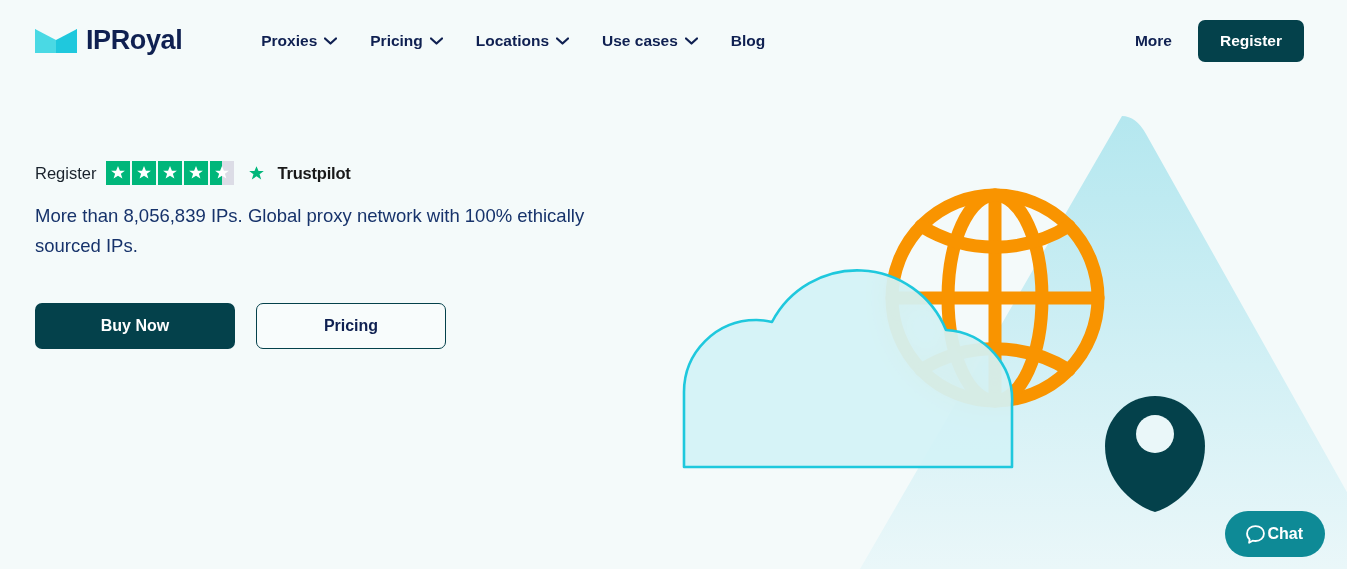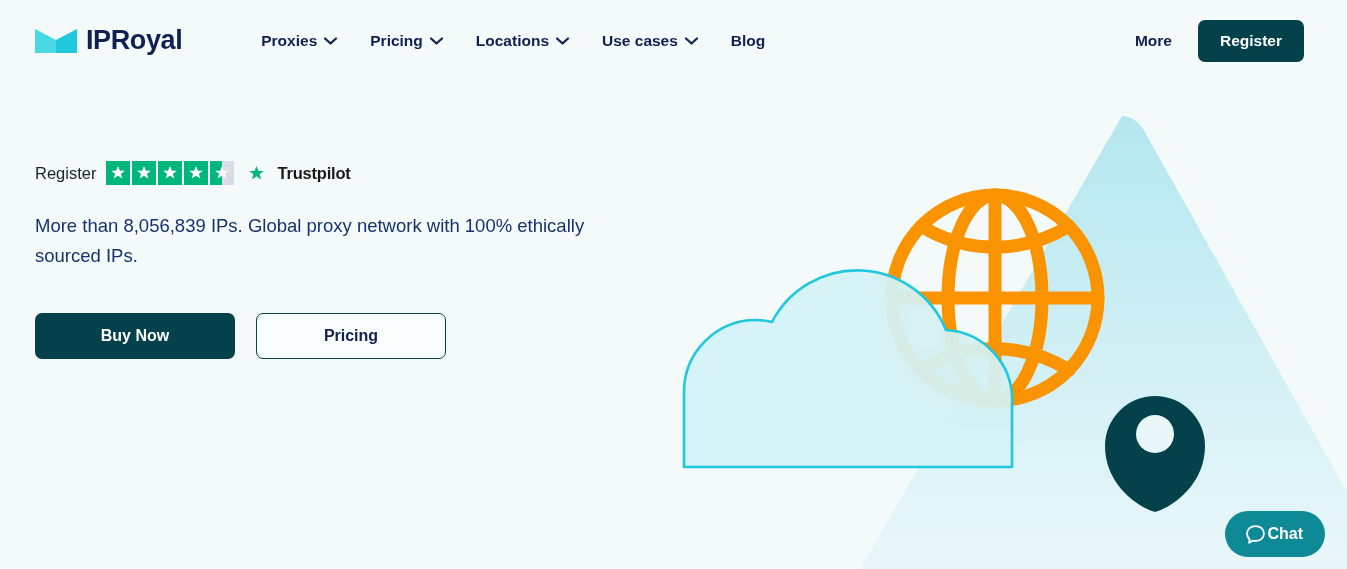--- a/index.html
+++ b/index.html
@@ -162,21 +162,21 @@
   .hero-title {
     margin: 20px 0 0 0;
     font-size: 42px;
     line-height: 54px;
     font-weight: bold;
     color: #0f2051;
     letter-spacing: -0.6px;
     max-width: 520px;
   }
   .hero-sub {
-    margin: 25px 0 0 0;
+    margin: 15px 0 0 0;
     font-size: 18.5px;
     line-height: 30px;
     color: #17336b;
     max-width: 585px;
   }
   .cta-row {
     margin-top: 42px;
     display: flex;
     align-items: center;
     gap: 21px;

